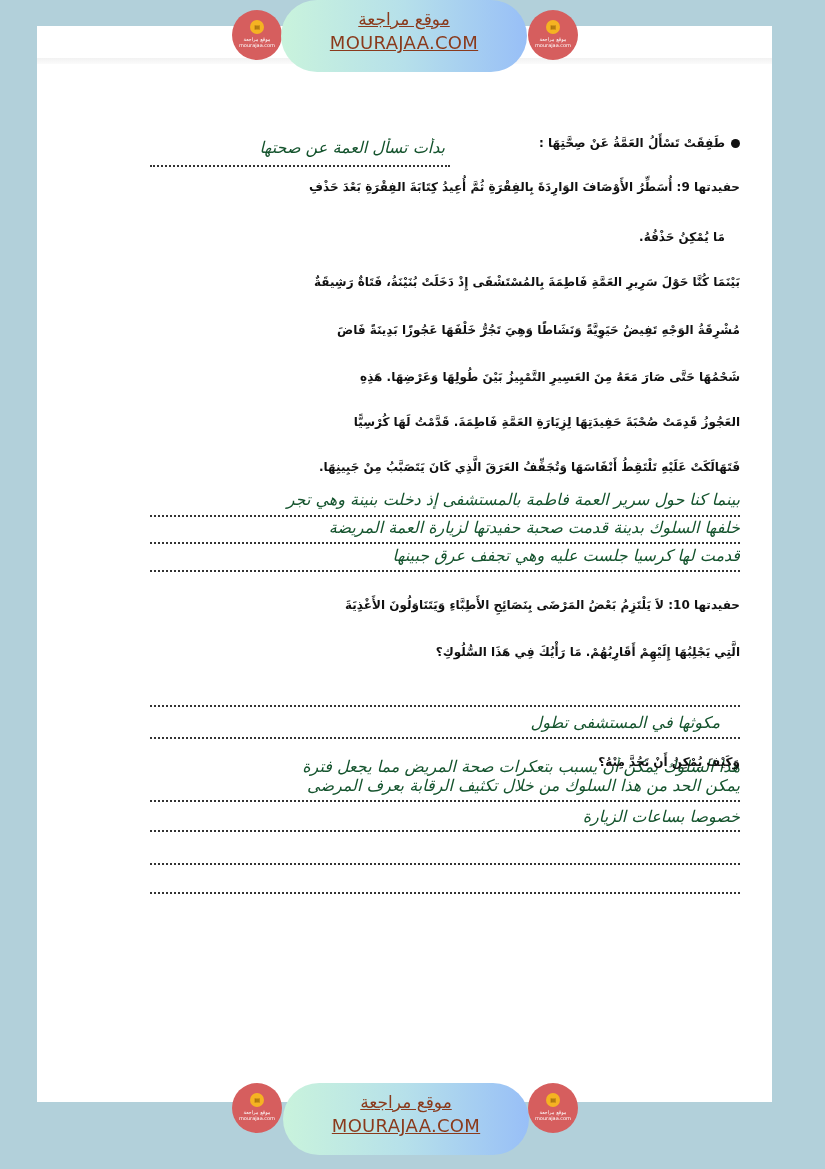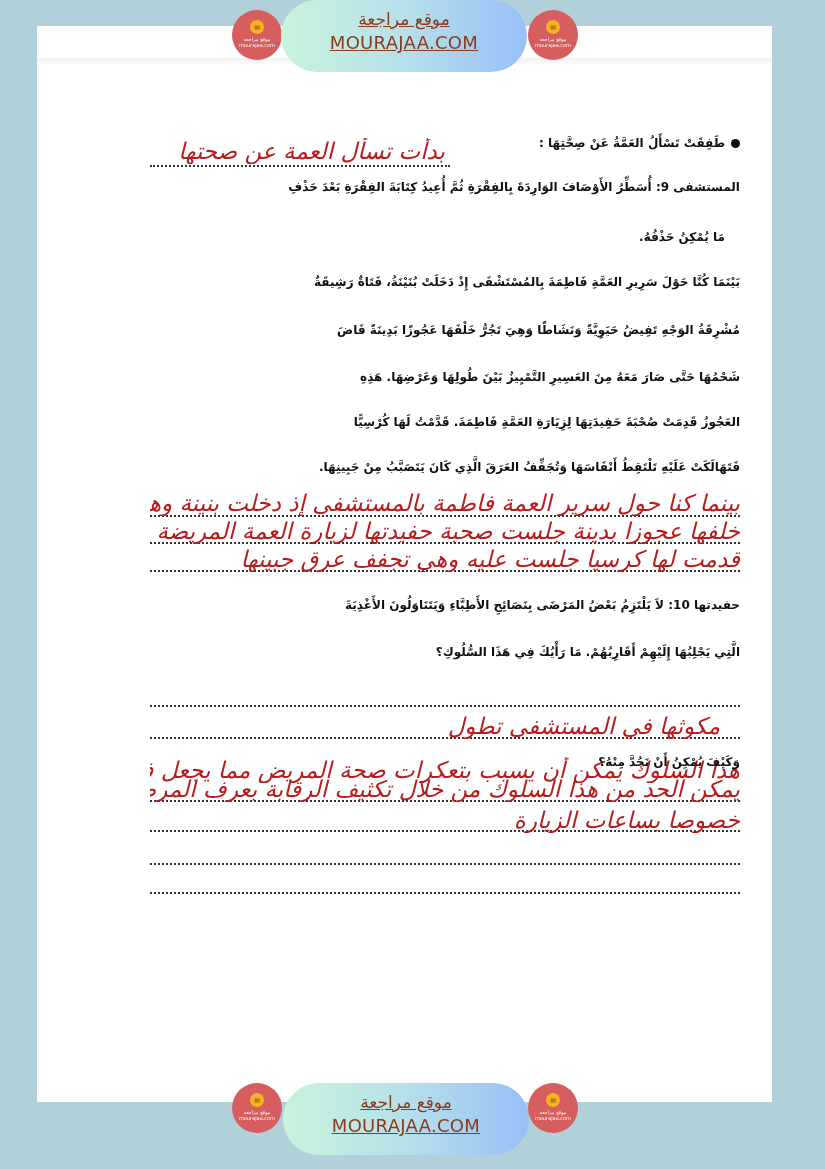--- a/index.html
+++ b/index.html
@@ -33,21 +33,21 @@
   }
   .badge .txt { font-size:5px; line-height:6px; }
   .doc {
     position:absolute; left:150px; width:590px; direction:rtl; text-align:right;
     color:#111; font-family:"DejaVu Sans", sans-serif;
   }
   .line { position:absolute; right:0; white-space:nowrap; font-size:12px; font-weight:bold; }
   .label { font-weight:bold; }
   .hand {
     position:absolute; right:0; left:0; font-family:"DejaVu Serif", serif;
-    font-style:italic; font-size:23px; color:#b91c1c; white-space:nowrap; overflow:hidden;
+    font-style:italic; font-size:16px; color:#14532d; white-space:nowrap; overflow:hidden;
   }
   .dots {
     position:absolute; left:0; right:0; border-bottom:2px dotted #333; height:0;
   }
   .bullet { display:inline-block; width:9px; height:9px; border-radius:50%; background:#111; margin-left:6px; vertical-align:middle; }
 </style>
 </head>
 <body>
 
 <div class="page">
@@ -69,35 +69,35 @@
 
 <div class="doc" style="top:130px;height:780px;">
 
   <div class="line" style="top:6px;">
     <span class="bullet"></span><span>طَفِقَتْ تَسْأَلُ العَمَّةُ عَنْ صِحَّتِهَا :</span>
   </div>
   <div class="dots" style="top:35px;right:290px;"></div>
   <div class="hand" style="top:8px;right:295px;">بدأت تسأل العمة عن صحتها</div>
 
   <div class="line" style="top:50px;">
-    <span class="label">المستشفى 9:</span>
+    <span class="label">حفيدتها 9:</span>
     <span>أُسَطِّرُ الأَوْصَافَ الوَارِدَةَ بِالفِقْرَةِ ثُمَّ أُعِيدُ كِتَابَةَ الفِقْرَةِ بَعْدَ حَذْفِ</span>
   </div>
   <div class="line" style="top:100px;right:15px;">مَا يُمْكِنُ حَذْفُهُ.</div>
 
   <div class="line" style="top:145px;">بَيْنَمَا كُنَّا حَوْلَ سَرِيرِ العَمَّةِ فَاطِمَةَ بِالمُسْتَشْفَى إِذْ دَخَلَتْ بُنَيْنَةُ، فَتَاةٌ رَشِيقَةٌ</div>
   <div class="line" style="top:193px;">مُشْرِقَةُ الوَجْهِ تَفِيضُ حَيَوِيَّةً وَنَشَاطًا وَهِيَ تَجُرُّ خَلْفَهَا عَجُوزًا بَدِينَةً فَاضَ</div>
   <div class="line" style="top:240px;">شَحْمُهَا حَتَّى صَارَ مَعَهُ مِنَ العَسِيرِ التَّمْيِيزُ بَيْنَ طُولِهَا وَعَرْضِهَا. هَذِهِ</div>
   <div class="line" style="top:285px;">العَجُوزُ قَدِمَتْ صُحْبَةَ حَفِيدَتِهَا لِزِيَارَةِ العَمَّةِ فَاطِمَةَ. قَدَّمْتُ لَهَا كُرْسِيًّا</div>
   <div class="line" style="top:330px;margin-left:32px;">فَتَهَالَكَتْ عَلَيْهِ تَلْتَقِطُ أَنْفَاسَهَا وَتُجَفِّفُ العَرَقَ الَّذِي كَانَ يَتَصَبَّبُ مِنْ جَبِينِهَا.</div>
 
   <div class="dots" style="top:385px;"></div>
   <div class="hand" style="top:360px;">بينما كنا حول سرير العمة فاطمة بالمستشفى إذ دخلت بنينة وهي تجر</div>
   <div class="dots" style="top:412px;"></div>
-  <div class="hand" style="top:388px;">خلفها عجوزا بدينة جلست صحبة حفيدتها لزيارة العمة المريضة</div>
+  <div class="hand" style="top:388px;">خلفها السلوك بدينة قدمت صحبة حفيدتها لزيارة العمة المريضة</div>
   <div class="dots" style="top:440px;"></div>
   <div class="hand" style="top:416px;">قدمت لها كرسيا جلست عليه وهي تجفف عرق جبينها</div>
 
   <div class="line" style="top:468px;">
     <span class="label">حفيدتها 10:</span>
     <span>لاَ يَلْتَزِمُ بَعْضُ المَرْضَى بِنَصَائِحِ الأَطِبَّاءِ وَيَتَنَاوَلُونَ الأَغْذِيَةَ</span>
   </div>
   <div class="line" style="top:515px;">الَّتِي يَجْلِبُهَا إِلَيْهِمْ أَقَارِبُهُمْ. مَا رَأْيُكَ فِي هَذَا السُّلُوكِ؟</div>
 
   <div class="dots" style="top:575px;"></div>

